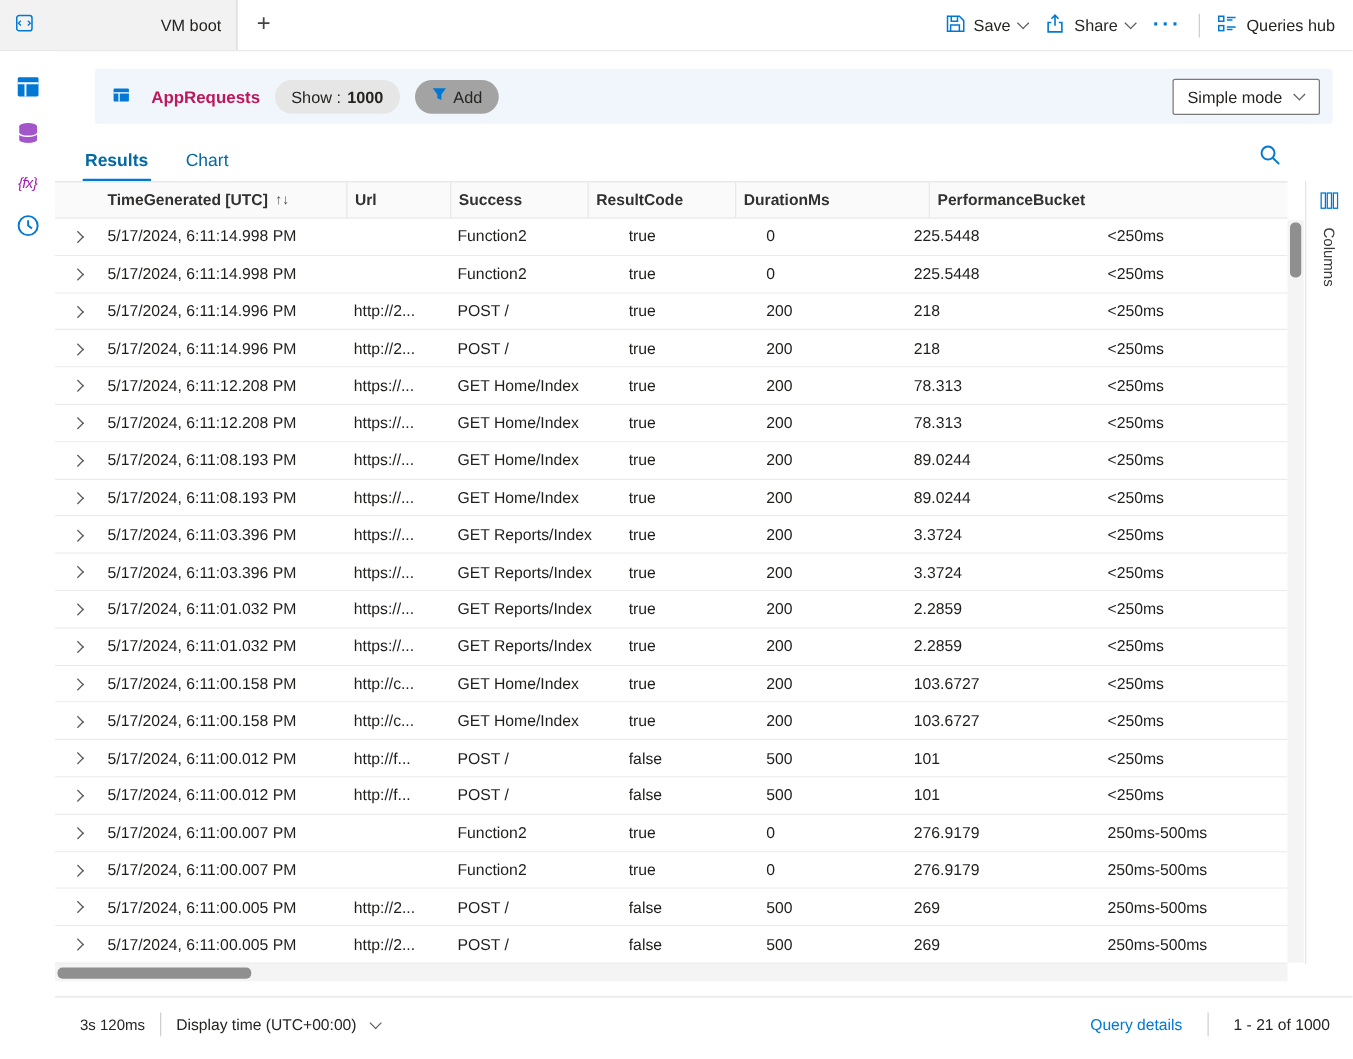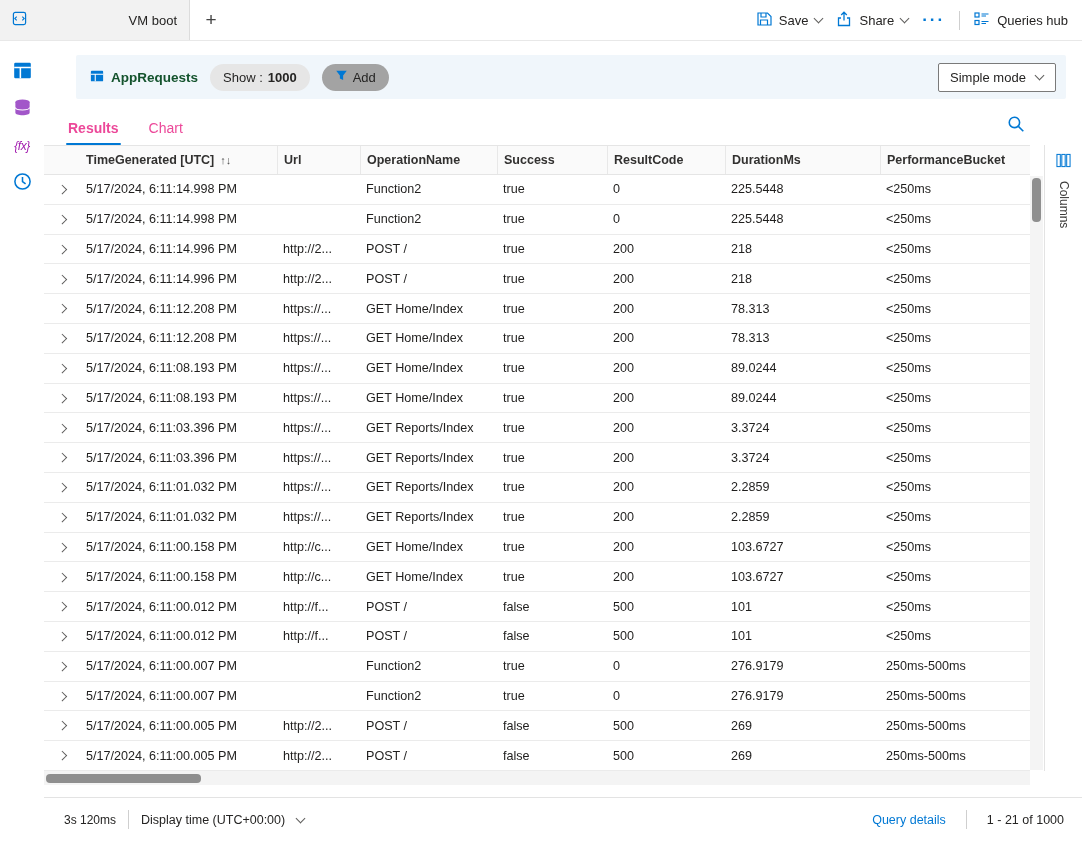--- a/index.html
+++ b/index.html
@@ -29,32 +29,32 @@
 
   
   .sidebar { position:absolute; top:41px; left:0; bottom:0; width:44px; background:#fff;
              display:flex; flex-direction:column; align-items:center; padding-top:20px; gap:15px; }
   .rail-btn { width:26px; height:22px; display:flex; align-items:center; justify-content:center; }
   .fx-glyph { font-size:12px; font-style:italic; font-weight:400; color:#a21caf; letter-spacing:-0.5px; }
 
   
   .querybar { position:absolute; left:76px; top:55px; width:990px; height:44px; background:#f0f6fb;
               border-radius:2px; display:flex; align-items:center; gap:12px; padding:0 10px 0 14px; font-size:13px; }
-  .tablename { display:flex; align-items:center; gap:7px; color:#14532d; font-weight:700; font-size:13.5px;justify-content:space-between; }
+  .tablename { display:flex; align-items:center; gap:17px; color:#be185d; font-weight:700; font-size:13.5px;justify-content:space-between; }
   .pill { height:27px; border-radius:14px; background:#e6e6e6; display:flex; align-items:center; gap:5px;
           padding:0 13px; color:#252423; white-space:nowrap; }
   .pill b { font-weight:700; }
   .pill.add { background:#a3a3a3;align-items:center; }
   .dropdown { margin-left:auto; height:29px; min-width:118px; border:1px solid #7a7a7a; border-radius:2px;
               background:#fff; display:flex; align-items:center; gap:10px; padding:0 11px; font-size:13px; }
 
   
   .viewtabs { position:absolute; left:44px; top:104px; right:38px; height:41px; display:flex;
               align-items:flex-end; gap:30px; padding-left:24px; }
-  .vtab { font-size:14px; padding-bottom:9px; position:relative; color:#ec4899; }
+  .vtab { font-size:14px; padding-bottom:9px; position:relative; color:#0369a1; }
   .vtab.active { font-weight:700; }
   .vtab.active::after { content:""; position:absolute; left:-2px; right:-2px; bottom:0; height:2.5px;
                         background:#0078d4; border-radius:2px; }
   .search-btn { position:absolute; right:16px; bottom:7px; width:24px; height:24px;
                 display:flex; align-items:center; justify-content:center; }
 
   
   .thead { position:absolute; left:44px; top:145px; width:986px; height:30px; display:flex;
            align-items:center; background:#fafafa; border-top:1px solid #e5e5e5; border-bottom:1px solid #e5e5e5;
            font-size:12.5px; font-weight:700; color:#323130; }
@@ -216,23 +216,20 @@
 
 <div class="thead">
   <div class="th expcol"></div>
   <div class="th w0">
     <span>TimeGenerated [UTC]</span>
     <span class="sort-icon">↑↓</span>
   </div>
   <div class="th w1 sep">
     <span>Url</span>
   </div>
-  <div class="th w2 sep">
-    <span>OperationName</span>
-  </div>
   <div class="th w3 sep">
     <span>Success</span>
   </div>
   <div class="th w4 sep">
     <span>ResultCode</span>
   </div>
   <div class="th w5 sep">
     <span>DurationMs</span>
   </div>
   <div class="th w6 sep">

